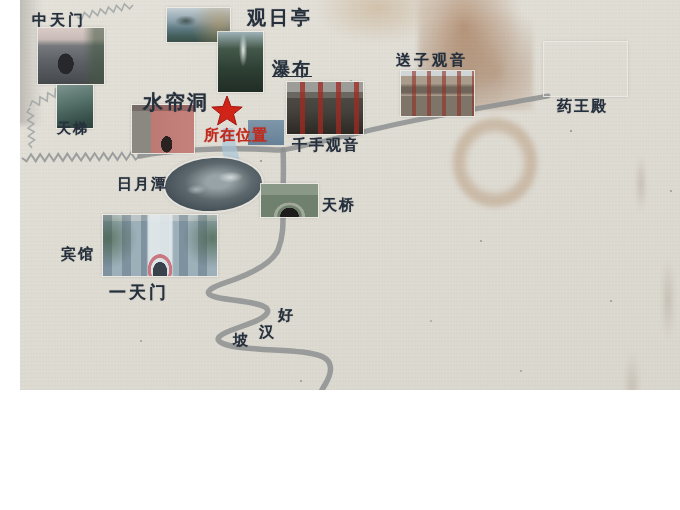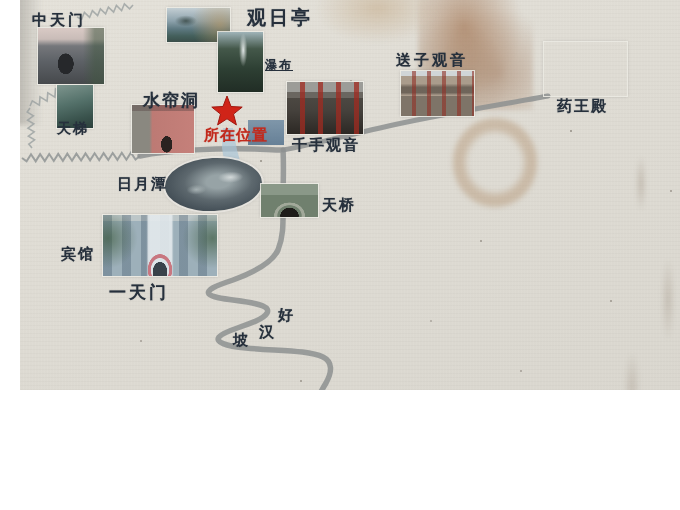--- a/index.html
+++ b/index.html
@@ -141,22 +141,22 @@
   <div class="photo p-yaowangdian"></div>
   <div class="photo p-riyuetan"></div>
   <div class="photo p-tianqiao"></div>
   <div class="photo p-yitianmen"></div>
   <div class="photo p-shanmen"></div>
 
   <div class="bluepatch" style="left:228px;top:120px;width:36px;height:25px;"></div>
 
   <div class="label" style="left:12px;top:11px;font-size:15px;letter-spacing:3px;">中天门</div>
   <div class="label" style="left:227px;top:5px;font-size:19px;letter-spacing:3px;">观日亭</div>
-  <div class="label" style="left:245px;top:57px;font-size:12px;letter-spacing:2px;text-decoration:underline;">瀑布</div>
-  <div class="label" style="left:123px;top:89px;font-size:17px;letter-spacing:2px;">水帘洞</div>
+  <div class="label" style="left:252px;top:57px;font-size:18px;letter-spacing:2px;text-decoration:underline;">瀑布</div>
+  <div class="label" style="left:123px;top:89px;font-size:20px;letter-spacing:2px;">水帘洞</div>
   <div class="label" style="left:37px;top:120px;font-size:14px;letter-spacing:2px;">天梯</div>
   <div class="label" style="left:376px;top:51px;font-size:15px;letter-spacing:3px;">送子观音</div>
   <div class="label" style="left:537px;top:97px;font-size:15px;letter-spacing:2px;text-align:right;">药王殿</div>
   <div class="label" style="left:272px;top:136px;font-size:15px;letter-spacing:2px;">千手观音</div>
   <div class="label loc-label" style="left:184px;top:126px;font-size:15px;letter-spacing:1px;">所在位置</div>
   <div class="label" style="left:97px;top:175px;font-size:15px;letter-spacing:2px;">日月潭</div>
   <div class="label" style="left:302px;top:196px;font-size:15px;letter-spacing:2px;">天桥</div>
   <div class="label" style="left:41px;top:245px;font-size:15px;letter-spacing:2px;">宾馆</div>
   <div class="label" style="left:89px;top:281px;font-size:17px;letter-spacing:3px;">一天门</div>
   <div class="label" style="left:258px;top:306px;font-size:15px;">好</div>

